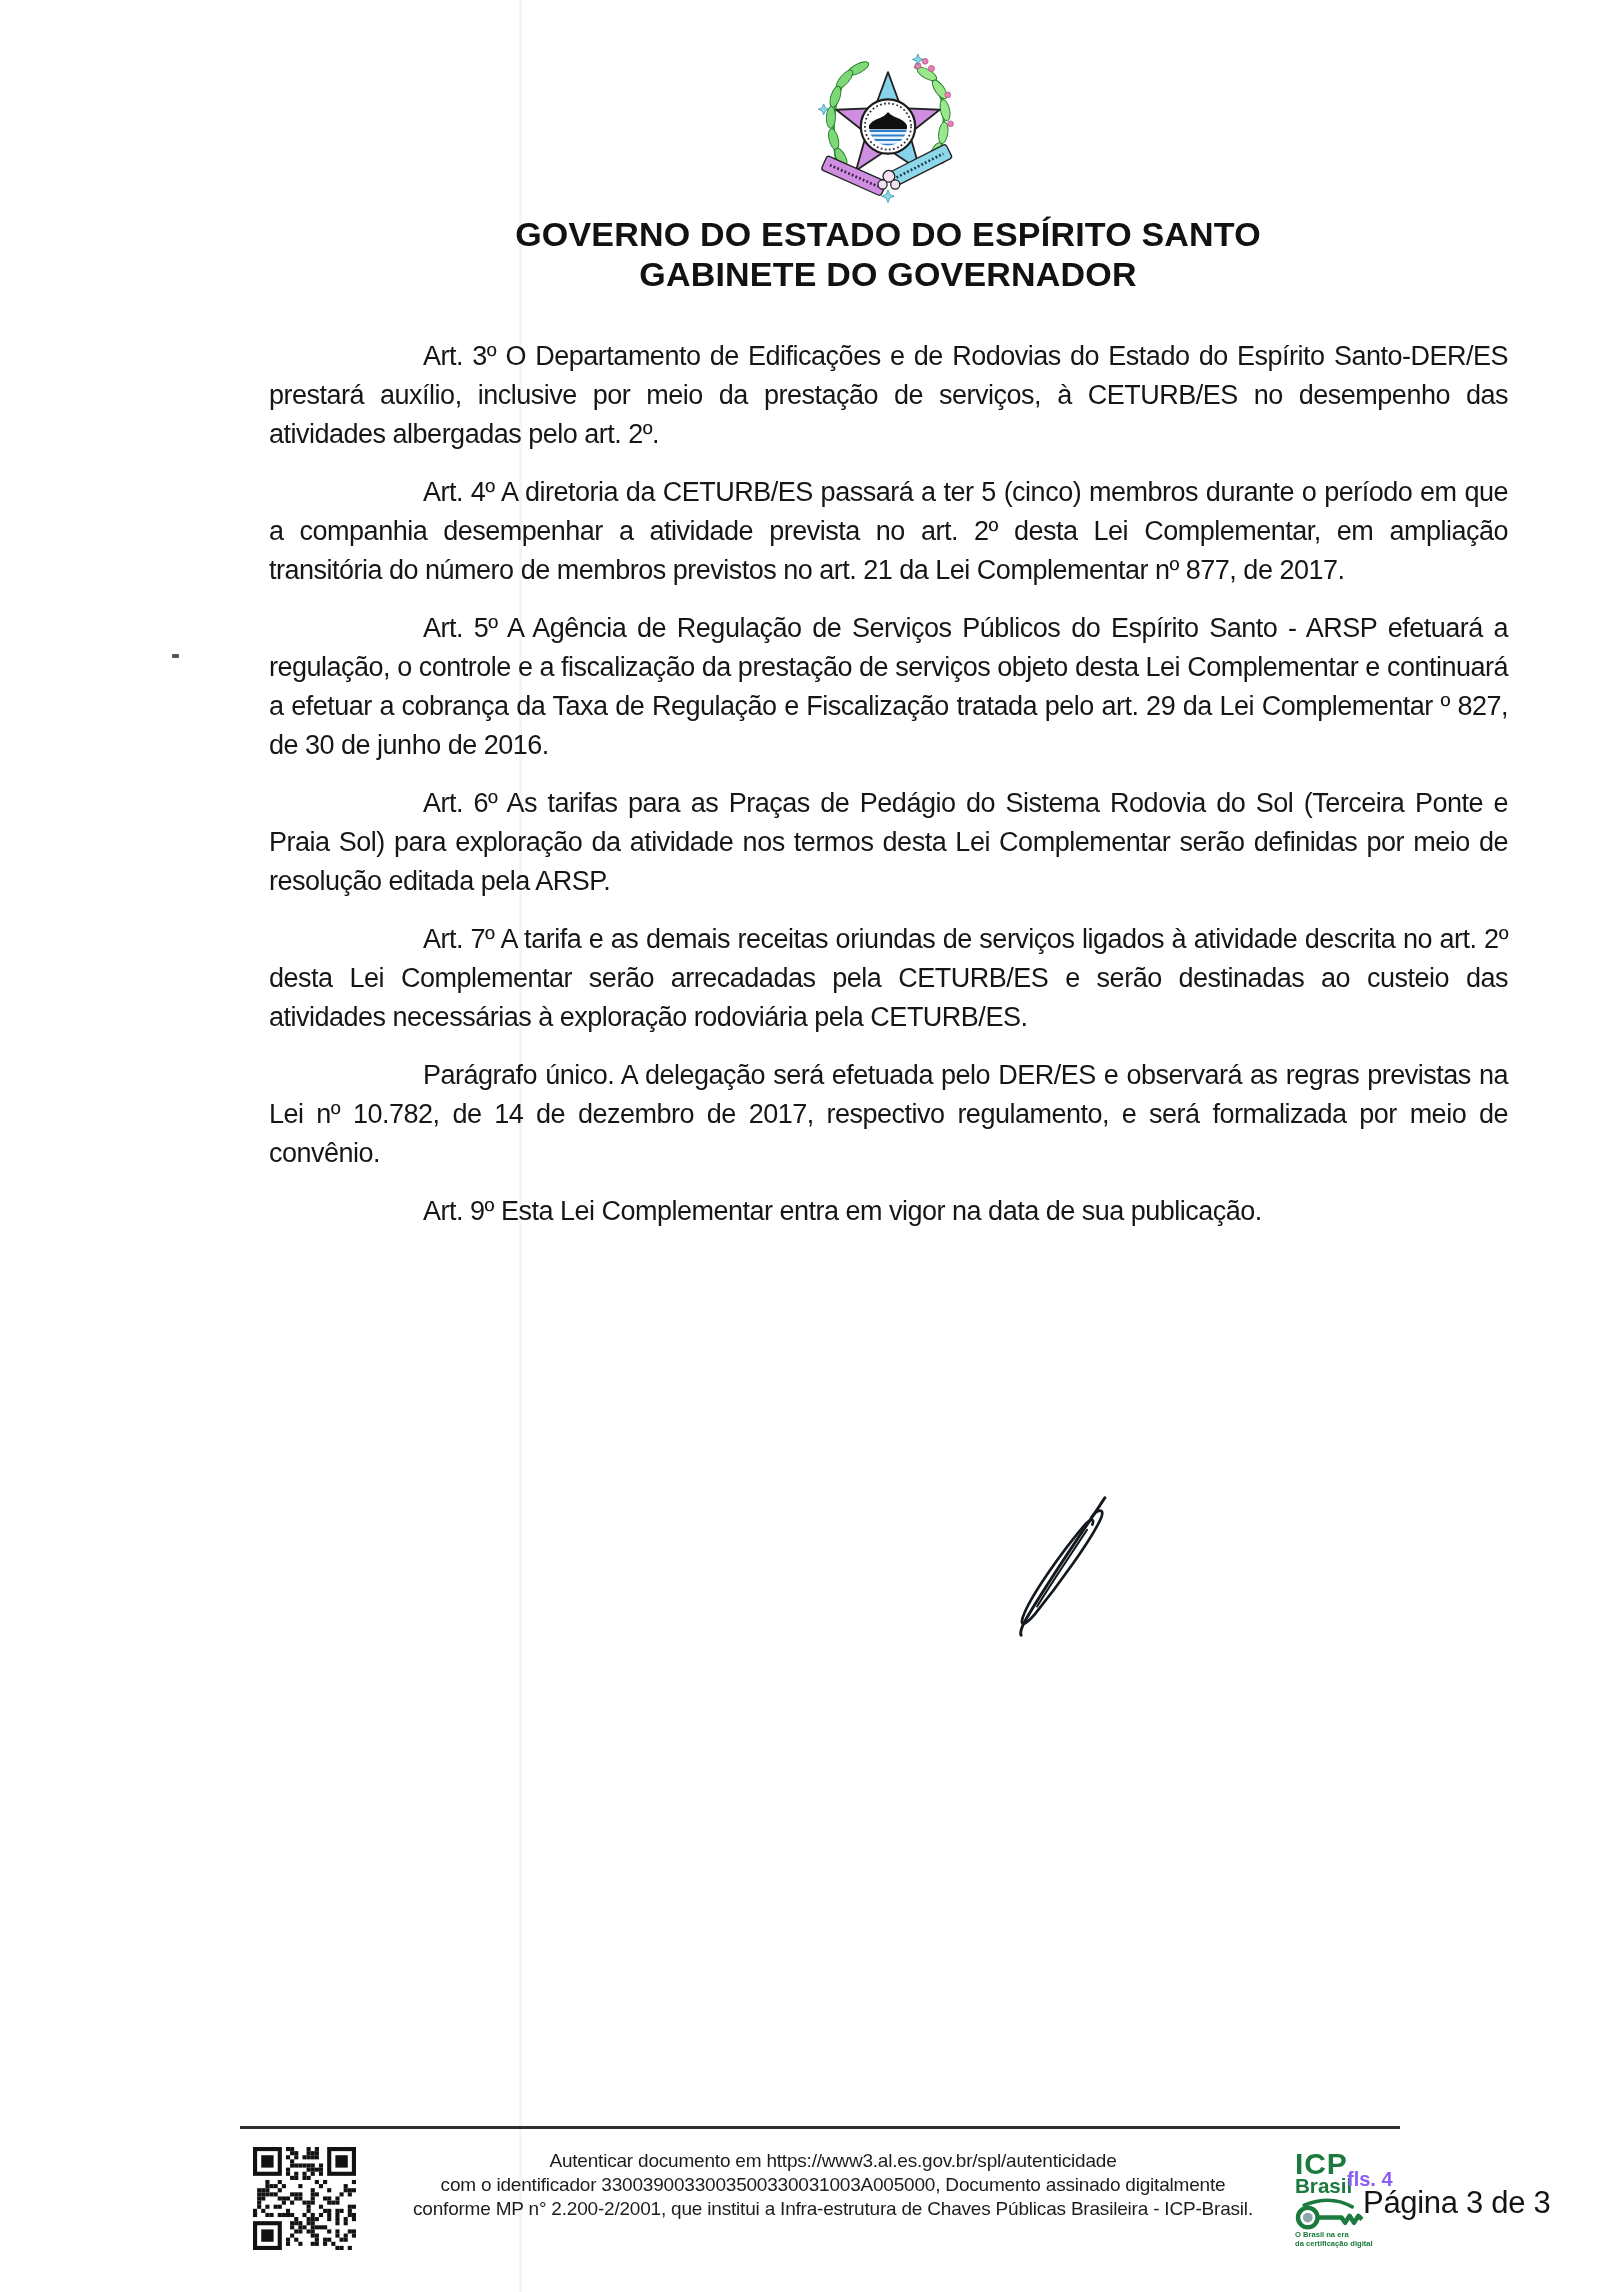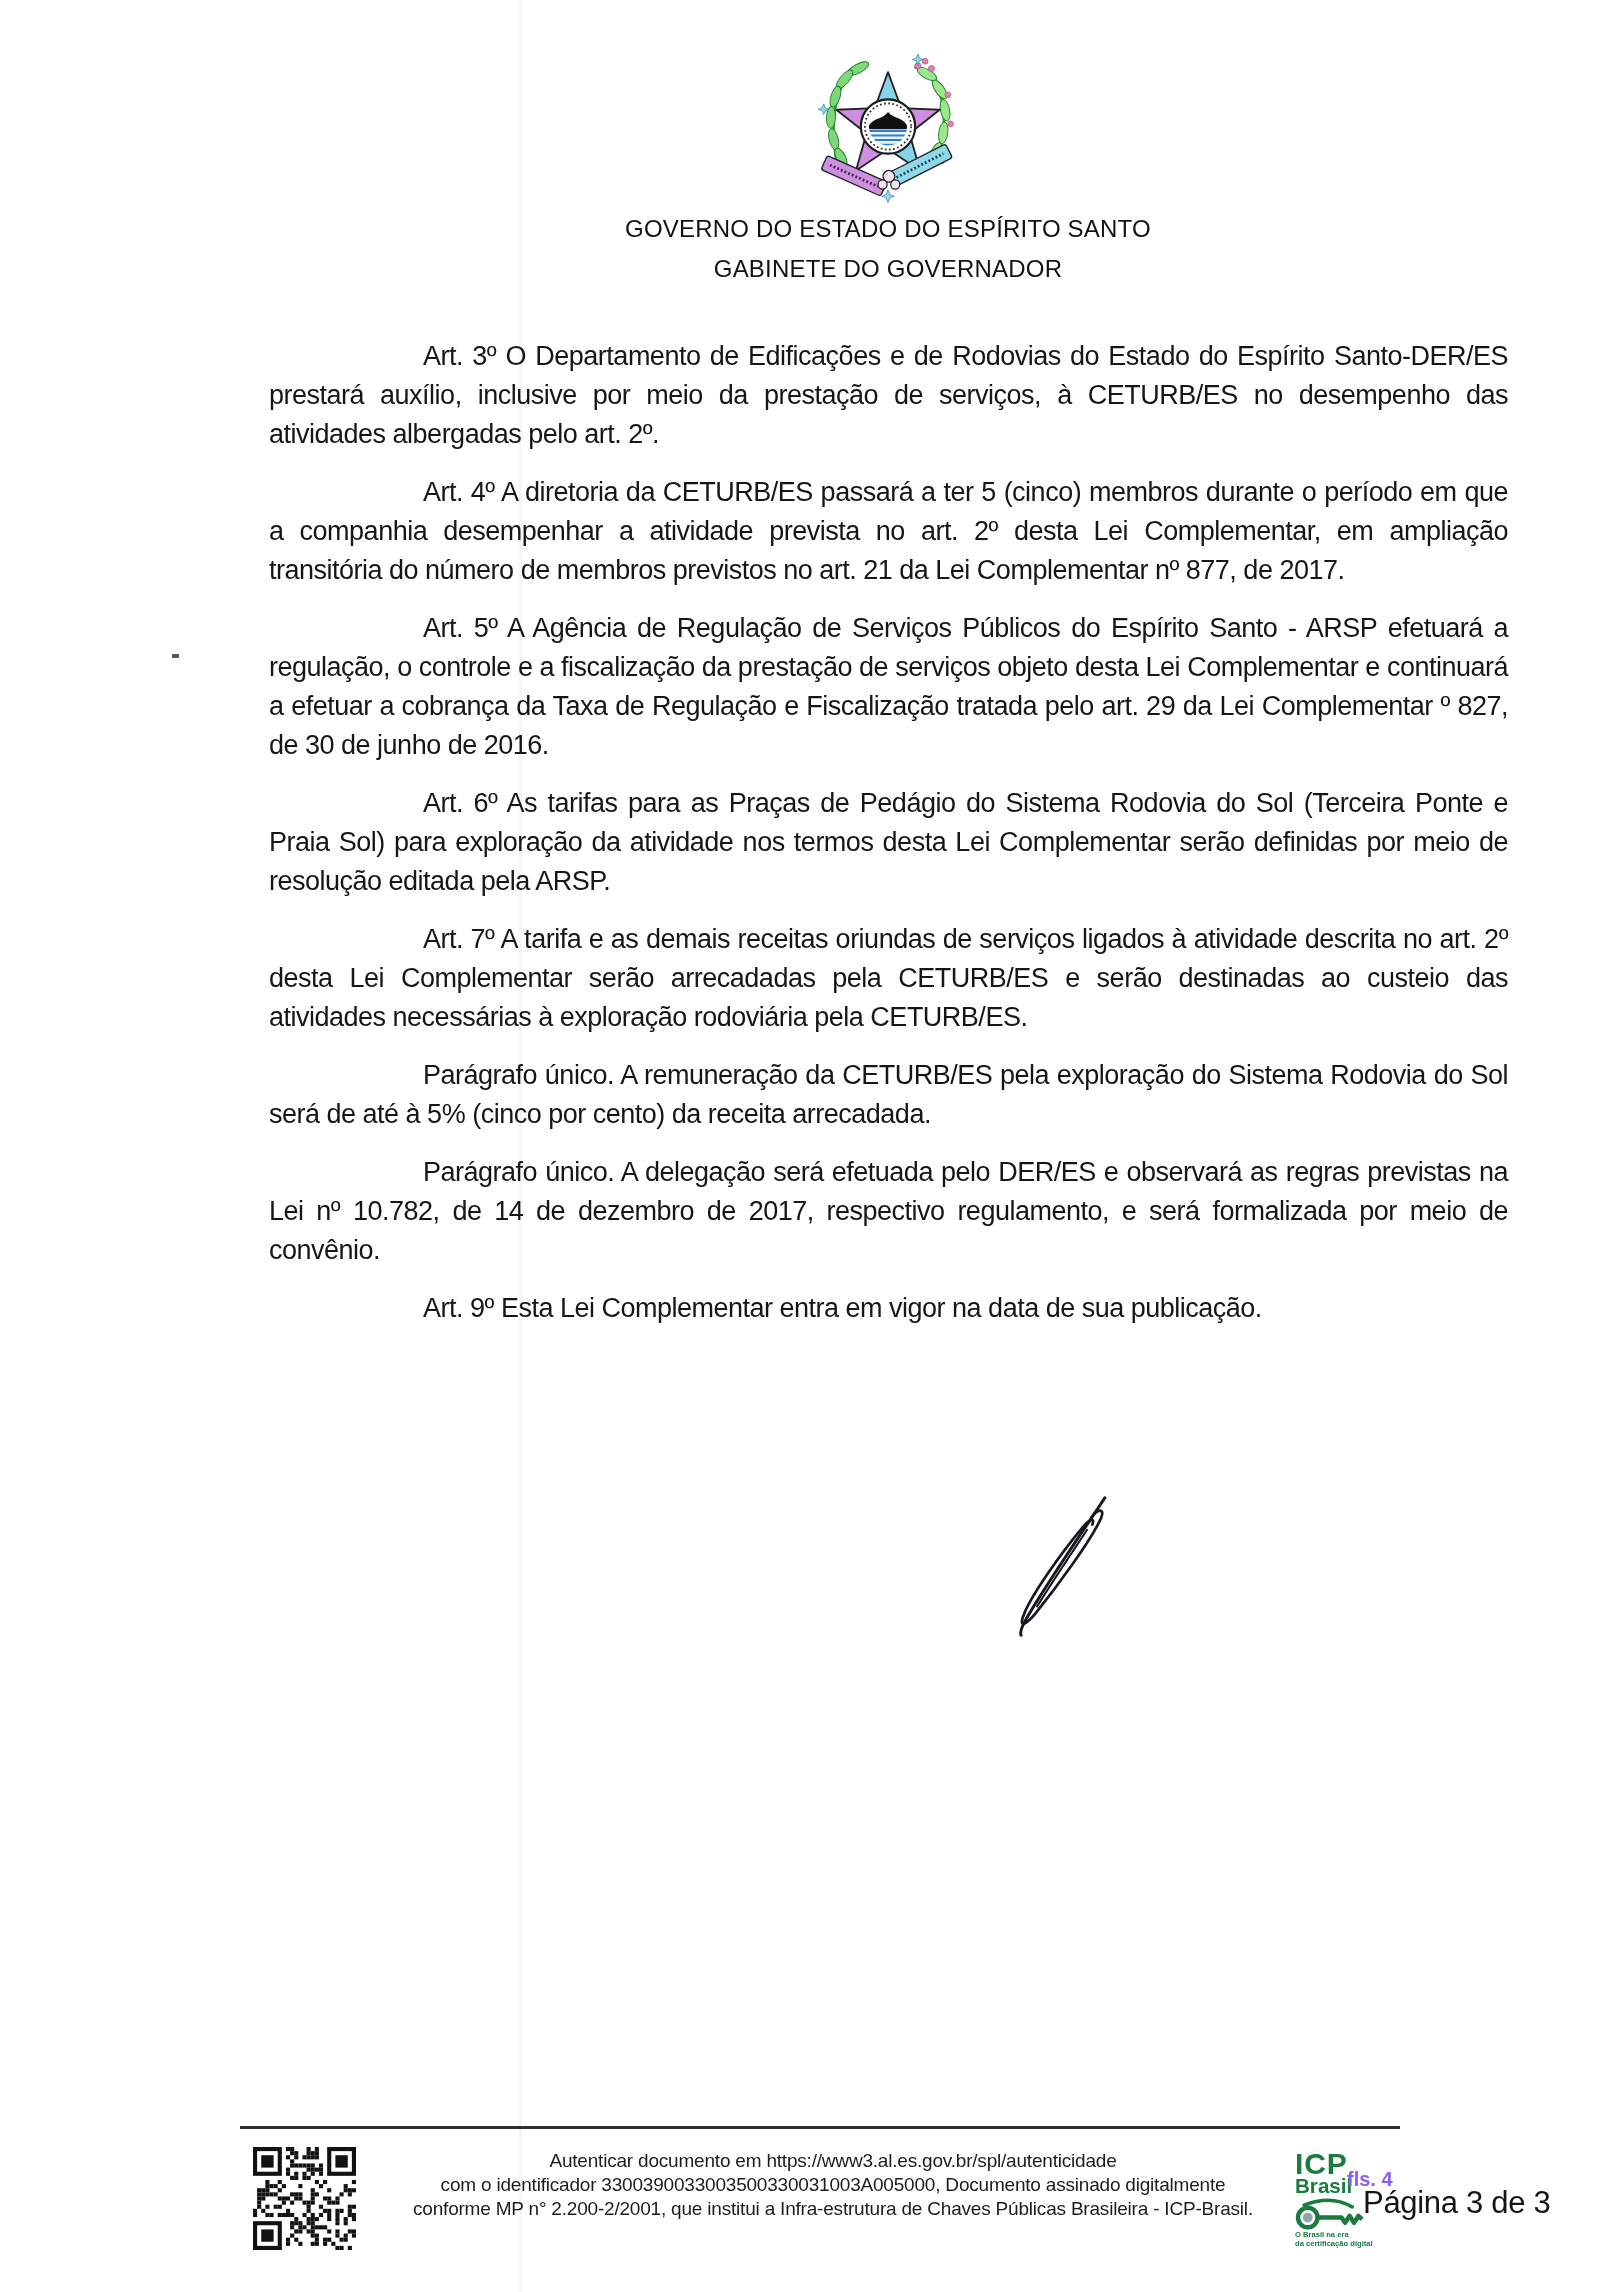--- a/index.html
+++ b/index.html
@@ -10,21 +10,21 @@
     font-family:"Liberation Sans","DejaVu Sans",sans-serif;
     overflow:hidden;
   }
   
   .scan-line{position:absolute;left:519px;top:0;width:2.7px;height:2293px;background:rgba(60,60,60,0.05);}
   .speck{position:absolute;background:#555;border-radius:0.9px;}
   
   .crest{position:absolute;left:811px;top:52px;width:154px;height:159px;}
   .org-title{
     position:absolute;left:261px;width:1254px;text-align:center;
-    font-weight:400;color:#121212;font-size:24px;letter-spacing:0.2px;
+    font-weight:700;color:#121212;font-size:34px;letter-spacing:0.2px;
   }
   .org-line1{top:215px;}
   .org-line2{top:255px;}
   
   .text-block{
     position:absolute;left:269px;top:337px;width:1239px;
     color:#161616;font-size:27px;line-height:39px;
     letter-spacing:-0.5px;
   }
   .para{
@@ -134,21 +134,20 @@
 
   <div class="org-title org-line1">GOVERNO DO ESTADO DO ESPÍRITO SANTO</div>
   <div class="org-title org-line2">GABINETE DO GOVERNADOR</div>
 
   <div class="text-block">
       <p class="para">Art. 3º O Departamento de Edificações e de Rodovias do Estado do Espírito Santo-DER/ES prestará auxílio, inclusive por meio da prestação de serviços, à CETURB/ES no desempenho das atividades albergadas pelo art. 2º.</p>
       <p class="para">Art. 4º A diretoria da CETURB/ES passará a ter 5 (cinco) membros durante o período em que a companhia desempenhar a atividade prevista no art. 2º desta Lei Complementar, em ampliação transitória do número de membros previstos no art. 21 da Lei Complementar nº 877, de 2017.</p>
       <p class="para">Art. 5º A Agência de Regulação de Serviços Públicos do Espírito Santo - ARSP efetuará a regulação, o controle e a fiscalização da prestação de serviços objeto desta Lei Complementar e continuará a efetuar a cobrança da Taxa de Regulação e Fiscalização tratada pelo art. 29 da Lei Complementar º 827, de 30 de junho de 2016.</p>
       <p class="para">Art. 6º As tarifas para as Praças de Pedágio do Sistema Rodovia do Sol (Terceira Ponte e Praia Sol) para exploração da atividade nos termos desta Lei Complementar serão definidas por meio de resolução editada pela ARSP.</p>
       <p class="para">Art. 7º A tarifa e as demais receitas oriundas de serviços ligados à atividade descrita no art. 2º desta Lei Complementar serão arrecadadas pela CETURB/ES e serão destinadas ao custeio das atividades necessárias à exploração rodoviária pela CETURB/ES.</p>
-      <p class="para">Parágrafo único. A remuneração da CETURB/ES pela exploração do Sistema Rodovia do Sol será de até à 5% (cinco por cento) da receita arrecadada.</p>
       <p class="para">Parágrafo único. A delegação será efetuada pelo DER/ES e observará as regras previstas na Lei nº 10.782, de 14 de dezembro de 2017, respectivo regulamento, e será formalizada por meio de convênio.</p>
       <p class="para">Art. 9º Esta Lei Complementar entra em vigor na data de sua publicação.</p>
     </div>
 
   <svg class="signature" viewBox="0 0 120 170">
     <g fill="none" stroke="#14181f" stroke-linecap="round">
       <path d="M112,4 C94,32 56,86 26,136 C20,146 16,154 18,158" stroke-width="3.4"></path>
       <path d="M97,26 C104,16 112,16 108,26 C98,50 58,104 34,134 C24,146 16,150 20,138 C28,114 66,62 88,36 C95,28 101,26 98,34" stroke-width="3"></path>
       <path d="M92,40 C76,64 48,106 36,126" stroke-width="2.2"></path>
     </g>

